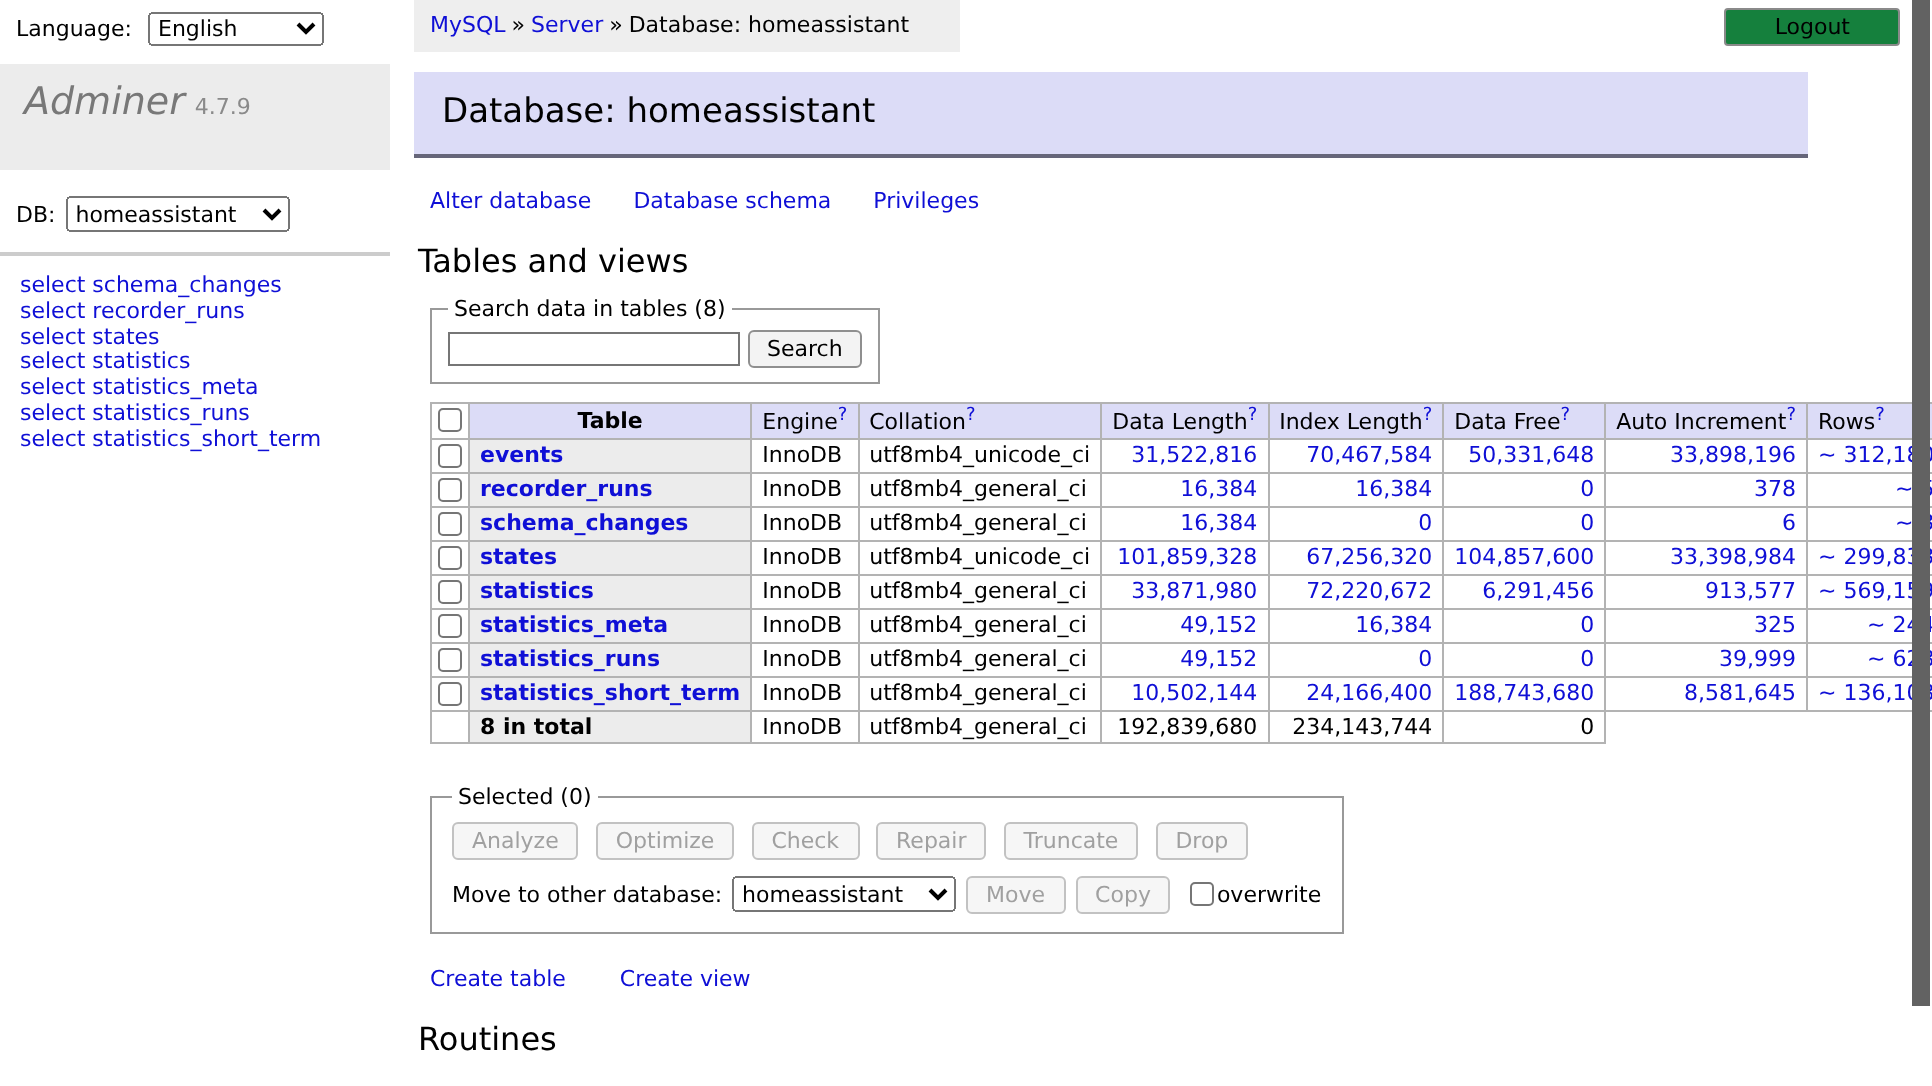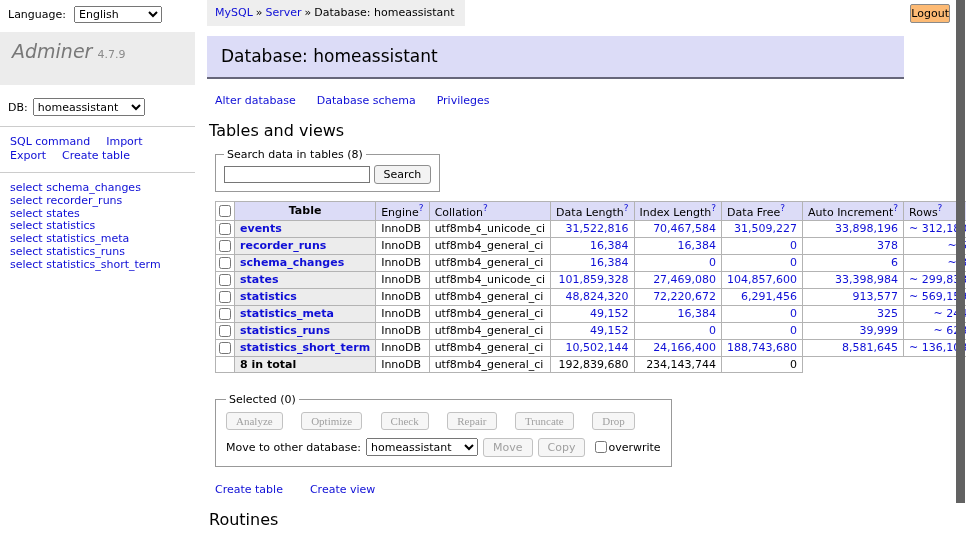--- a/index.html
+++ b/index.html
@@ -24,21 +24,21 @@
   .db-row{margin:13px 0 10px 8px;display:flex;align-items:center;gap:5px;}
   .db-row select{width:112px;height:18px;font-size:11px;font-family:inherit;}
   .sidebar hr{border:0;border-top:1px solid #ccc;margin:0;}
   .menu-cmds{margin:8px 0 9px 10px;line-height:14px;}
   .menu-cmds .cmd-line a{margin-right:16px;}
   .table-list{margin:9px 0 0 10px;}
   .table-list a{display:block;line-height:12.8px;}
 
   
   .main{position:absolute;left:207px;top:0;width:697px;}
-  .breadcrumb{display:inline-block;background:#eeeeee;padding:6px 10px 7px 8px;}
+  .breadcrumb{display:inline-block;background:#eeeeee;padding:6px 25px 7px 8px;}
   .breadcrumb .sep{color:#000;margin:0 3px;}
   .page-title{margin:10px 0 0;background:var(--head-bg);border-bottom:2px solid #66667a;
               padding:10px 14px 11px;font-size:17px;font-weight:normal;}
   .top-links{margin:15px 0 0 8px;}
   .top-links a{margin-right:21px;}
   h3{font-weight:normal;font-size:16px;margin:14px 0 0 2px;}
   fieldset{border:1px solid #999;margin:8px 0 0 8px;padding:4px 8px 7px;display:inline-block;}
   legend{font-size:11px;padding:0 3px;}
   .search-input{width:146px;height:17px;border:1px solid #767676;font-size:11px;padding:1px 3px;font-family:inherit;}
   .btn{background:#f3f3f3;border:1px solid #8f8f8f;border-radius:3px;padding:2px 9px;
@@ -55,32 +55,32 @@
   tbody th a{font-weight:bold;}
   td.chk,th.chk{text-align:center;background:#fff;padding:1px 2px;}
   td.num{text-align:right;}
   tr.total td,tr.total th{font-weight:normal;}
   tr.total th{font-weight:bold;}
   tr.total td.noborder{border:none;background:#fff;}
   input[type=checkbox]{width:12px;height:12px;margin:1px;vertical-align:middle;}
 
   
   .selected-fs{margin-top:20px;padding:6px 10px 9px;}
-  .sel-buttons .btn{margin-right:15px;font-family:Liberation Serif, serif;}
+  .sel-buttons .btn{margin-right:5px;}
   .move-row{margin-top:8px;display:flex;align-items:center;gap:5px;}
   .move-row select{width:112px;height:18px;font-size:11px;font-family:inherit;}
   .overwrite-wrap{display:flex;align-items:center;margin-left:4px;}
 
   .link-row{margin:16px 0 0 8px;}
   .link-row a{margin-right:27px;}
 
   
   .logout-wrap{position:absolute;top:4px;right:16px;}
-  .logout-btn{background:#fdba74;border:1px solid #8a8a8a;border-radius:2px;
-              padding:2px 0;font-size:11px;font-family:inherit;cursor:pointer;}
+  .logout-btn{background:#15803d;border:1px solid #8a8a8a;border-radius:2px;
+              padding:2px 24px;font-size:11px;font-family:inherit;cursor:pointer;}
   .scrollbar{position:absolute;right:1px;top:0;width:9px;height:503px;background:#626262;}
 </style>
 </head>
 <body>
 
 <div class="screen">
 
   <div class="sidebar">
     <div class="lang-row">
       <span>Language:</span>
@@ -95,28 +95,20 @@
 
     <div class="db-row">
       <span>DB:</span>
       <select>
         <option>homeassistant</option>
       </select>
     </div>
 
     <hr>
 
-    <div class="menu-cmds">
-      <div class="cmd-line">
-        <a>SQL command</a><a>Import</a>
-      </div>
-      <div class="cmd-line">
-        <a>Export</a><a>Create table</a>
-      </div>
-    </div>
 
     <hr>
 
     <div class="table-list">
       <a>select schema_changes</a>
       <a>select recorder_runs</a>
       <a>select states</a>
       <a>select statistics</a>
       <a>select statistics_meta</a>
       <a>select statistics_runs</a>
@@ -160,21 +152,21 @@
         </tr>
       </thead>
       <tbody>
         <tr>
           <td class="chk"><input type="checkbox" style=""></td>
           <th><a>events</a></th>
           <td>InnoDB</td>
           <td>utf8mb4_unicode_ci</td>
           <td class="num"><a>31,522,816</a></td>
           <td class="num"><a>70,467,584</a></td>
-          <td class="num"><a>31,509,227</a></td>
+          <td class="num"><a>50,331,648</a></td>
           <td class="num"><a>33,898,196</a></td>
           <td class="num"><a>~ 312,180</a></td>
 
         </tr>
         <tr>
           <td class="chk"><input type="checkbox" style=""></td>
           <th><a>recorder_runs</a></th>
           <td>InnoDB</td>
           <td>utf8mb4_general_ci</td>
           <td class="num"><a>16,384</a></td>
@@ -195,32 +187,32 @@
           <td class="num"><a>6</a></td>
           <td class="num"><a>~ 3</a></td>
 
         </tr>
         <tr>
           <td class="chk"><input type="checkbox" style=""></td>
           <th><a>states</a></th>
           <td>InnoDB</td>
           <td>utf8mb4_unicode_ci</td>
           <td class="num"><a>101,859,328</a></td>
-          <td class="num"><a>27,469,080</a></td>
+          <td class="num"><a>67,256,320</a></td>
           <td class="num"><a>104,857,600</a></td>
           <td class="num"><a>33,398,984</a></td>
           <td class="num"><a>~ 299,833</a></td>
 
         </tr>
         <tr>
           <td class="chk"><input type="checkbox" style=""></td>
           <th><a>statistics</a></th>
           <td>InnoDB</td>
           <td>utf8mb4_general_ci</td>
-          <td class="num"><a>48,824,320</a></td>
+          <td class="num"><a>33,871,980</a></td>
           <td class="num"><a>72,220,672</a></td>
           <td class="num"><a>6,291,456</a></td>
           <td class="num"><a>913,577</a></td>
           <td class="num"><a>~ 569,159</a></td>
 
         </tr>
         <tr>
           <td class="chk"><input type="checkbox" style=""></td>
           <th><a>statistics_meta</a></th>
           <td>InnoDB</td>

